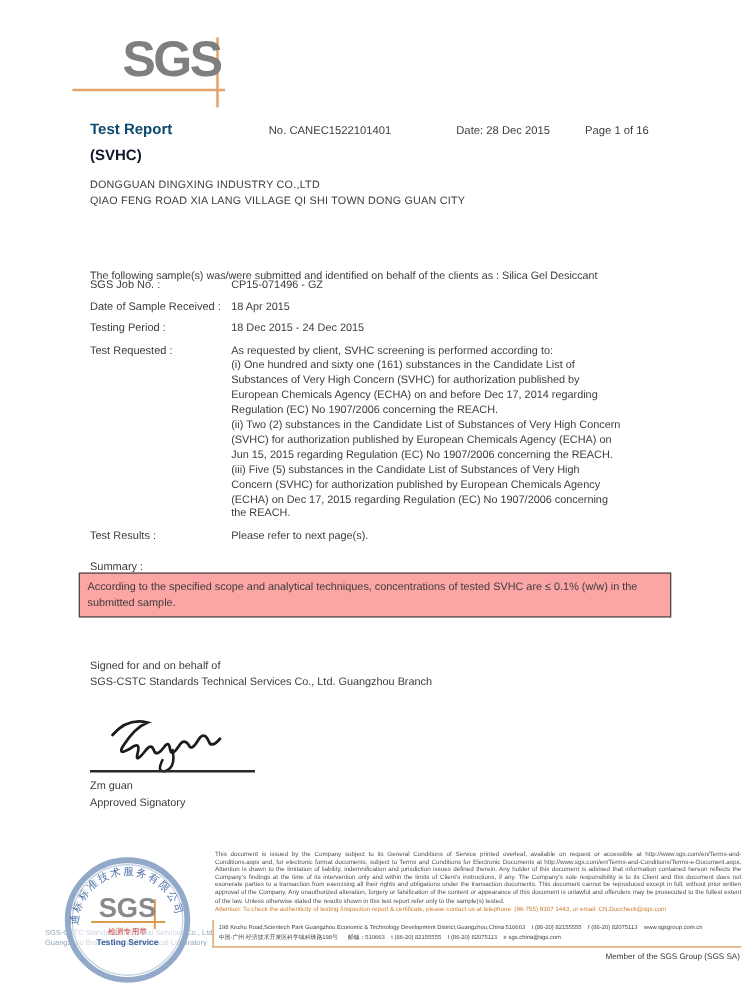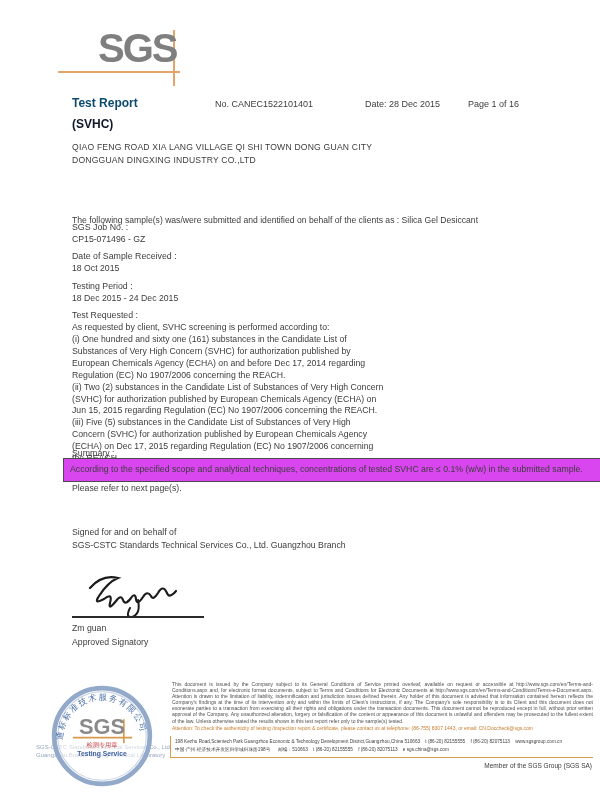--- a/index.html
+++ b/index.html
@@ -21,28 +21,28 @@
   .title2 { position:absolute; left:72px; top:117px; font-size:12px; font-weight:bold; color:#0f172a; }
   .report-no { position:absolute; left:215px; top:99px; font-size:9px; }
   .report-date { position:absolute; left:365px; top:99px; font-size:9px; }
   .report-page { position:absolute; left:468px; top:99px; font-size:9px; }
   
   .client { position:absolute; left:72px; top:141px; font-size:8.6px; line-height:13px; letter-spacing:.2px; }
   
   .intro { position:absolute; left:72px; top:215px; width:480px; font-size:8.6px; }
   
   .fields { position:absolute; left:72px; top:222px; width:478px; }
-  .frow { display:flex; margin-bottom:5.6px;flex-direction:column; }
+  .frow { display:flex; margin-bottom:5.6px; }
   .flabel { flex:none; width:113px; font-size:8.8px; line-height:11.9px; }
   .fvalue { flex:1; font-size:8.7px; line-height:11.9px; white-space:pre-line; }
   
   .summary-label { position:absolute; left:72px; top:448px; font-size:8.8px; }
   .summary-table {
-    position:absolute; left:63px; top:458px; width:538px; display:flex;
-    border:1px solid #4a4a4a; box-sizing:border-box; background:#d946ef;gap:48px;
+    position:absolute; left:63px; top:458px; width:474px; display:flex;
+    border:1px solid #4a4a4a; box-sizing:border-box; background:#fca5a5;gap:48px;
   }
   .summary-text { flex:1; padding:4px 6px 5px 6px; font-size:8.7px; line-height:12.5px; }
   .summary-verdict {
     flex:none; width:96px; border-left:1px solid #4a4a4a;
     display:flex; align-items:center; justify-content:center;
     font-size:9px; letter-spacing:.5px;
   }
   
   .signed { position:absolute; left:72px; top:526px; font-size:8.7px; line-height:12.5px; }
   .sig-svg { position:absolute; left:80px; top:570px; }
@@ -77,34 +77,34 @@
     <div class="logo-text">SGS</div>
   </div>
 
   <div class="title1">Test Report</div>
   <div class="title2">(SVHC)</div>
   <div class="report-no">No. CANEC1522101401</div>
   <div class="report-date">Date: 28 Dec 2015</div>
   <div class="report-page">Page 1 of 16</div>
 
   <div class="client">
+    <div>DONGGUAN DINGXING INDUSTRY CO.,LTD</div>
     <div>QIAO FENG ROAD XIA LANG VILLAGE QI SHI TOWN DONG GUAN CITY</div>
-    <div>DONGGUAN DINGXING INDUSTRY CO.,LTD</div>
   </div>
 
   <div class="intro">The following sample(s) was/were submitted and identified on behalf of the clients as : Silica Gel Desiccant</div>
 
   <div class="fields">
     <div class="frow">
       <div class="flabel">SGS Job No. :</div>
       <div class="fvalue">CP15-071496 - GZ</div>
     </div>
     <div class="frow">
       <div class="flabel">Date of Sample Received :</div>
-      <div class="fvalue">18 Oct 2015</div>
+      <div class="fvalue">18 Apr 2015</div>
     </div>
     <div class="frow">
       <div class="flabel">Testing Period :</div>
       <div class="fvalue">18 Dec 2015 - 24 Dec 2015</div>
     </div>
     <div class="frow">
       <div class="flabel">Test Requested :</div>
       <div class="fvalue">As requested by client, SVHC screening is performed according to:
 (i) One hundred and sixty one (161) substances in the Candidate List of
 Substances of Very High Concern (SVHC) for authorization published by

